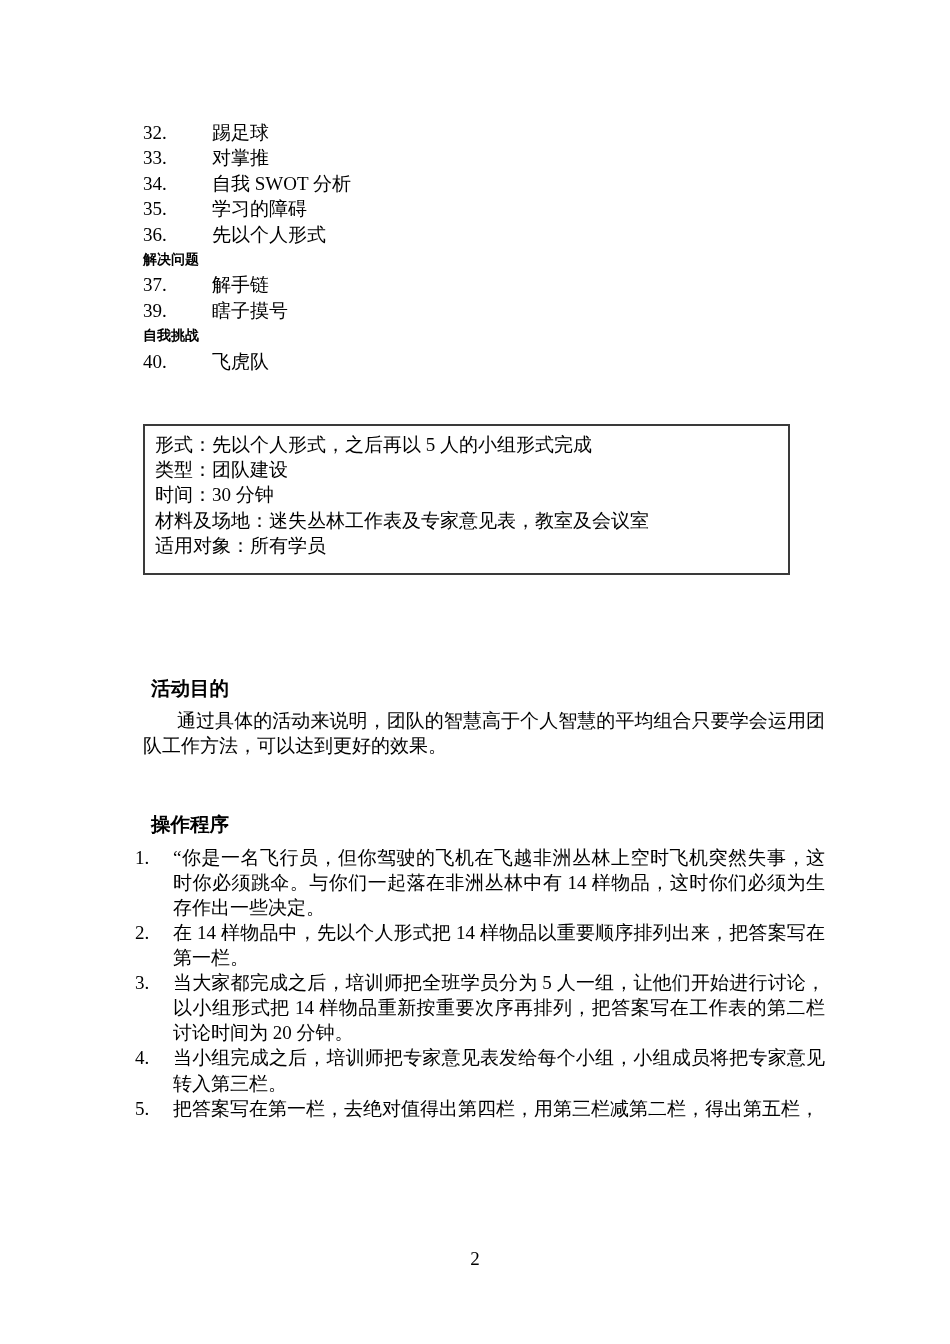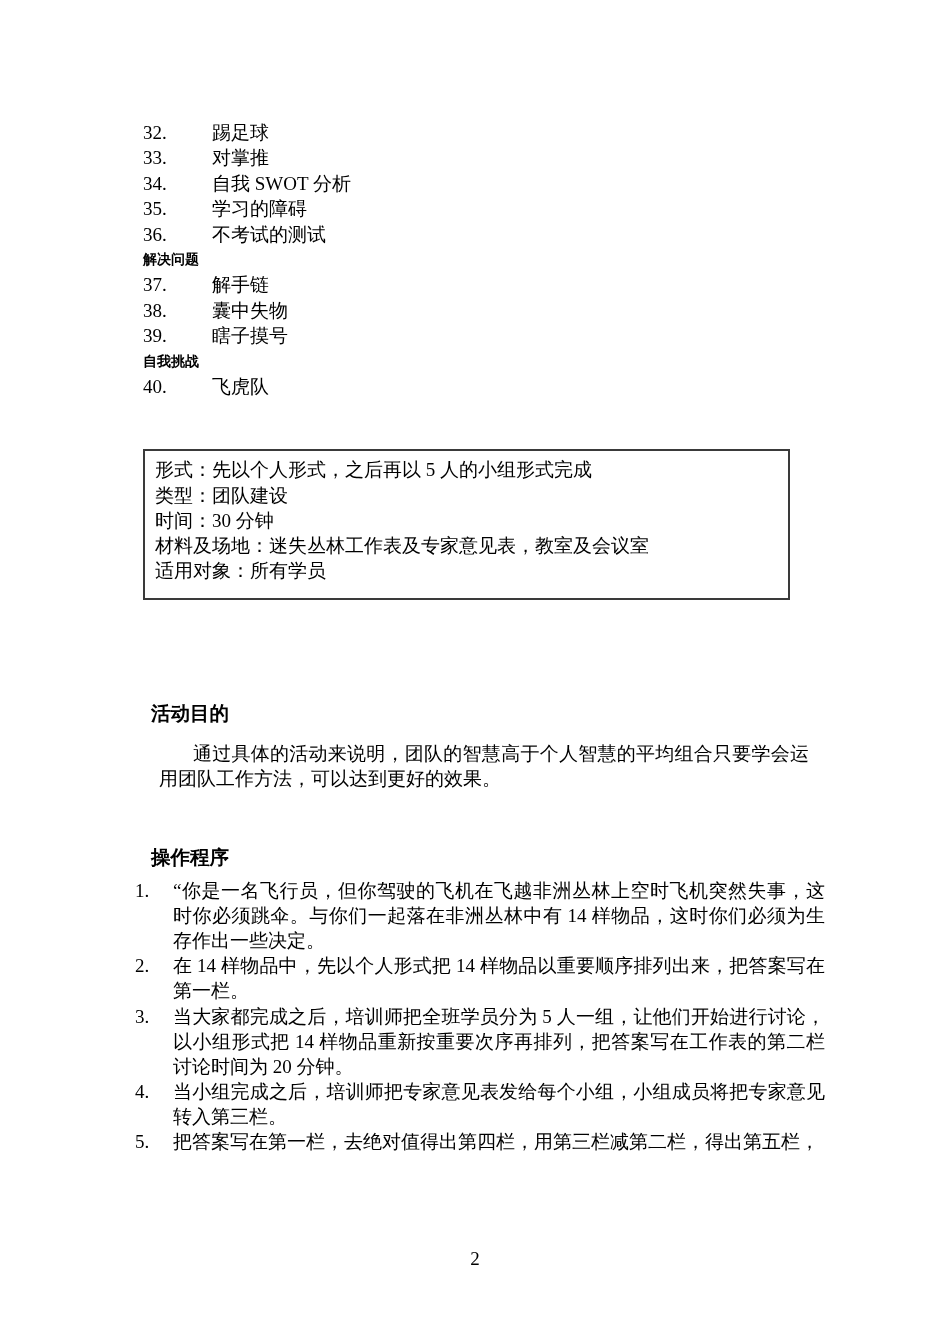--- a/index.html
+++ b/index.html
@@ -56,21 +56,21 @@
     font-family: "Liberation Sans", "DejaVu Sans", sans-serif;
     font-weight: bold;
     font-size: 19.5px;
     line-height: 26px;
     margin: 8px;
   }
   .purpose-heading { margin-top: 100px; }
   .procedure-heading { margin-top: 52px; }
 
   .purpose-body {
-    margin: 16px;
+    margin: 0;
     line-height: 24.8px;
     text-align: justify;
     text-indent: 34px;
   }
 
   
   .steps { margin-left: -8px; line-height: 25.1px; }
   .step { display: flex; }
   .step-num { width: 38px; flex: none; }
   .step-body { flex: 1; text-align: justify; }
@@ -103,30 +103,26 @@
       <div class="toc-row">
         <span class="toc-num">34.</span>
         <span class="toc-label">自我 SWOT 分析</span>
       </div>
       <div class="toc-row">
         <span class="toc-num">35.</span>
         <span class="toc-label">学习的障碍</span>
       </div>
       <div class="toc-row">
         <span class="toc-num">36.</span>
-        <span class="toc-label">不考试的测试</span>
+        <span class="toc-label">先以个人形式</span>
       </div>
       <div class="toc-header">解决问题</div>
       <div class="toc-row">
         <span class="toc-num">37.</span>
         <span class="toc-label">解手链</span>
-      </div>
-      <div class="toc-row">
-        <span class="toc-num">38.</span>
-        <span class="toc-label">囊中失物</span>
       </div>
       <div class="toc-row">
         <span class="toc-num">39.</span>
         <span class="toc-label">瞎子摸号</span>
       </div>
       <div class="toc-header">自我挑战</div>
       <div class="toc-row">
         <span class="toc-num">40.</span>
         <span class="toc-label">飞虎队</span>
       </div>

